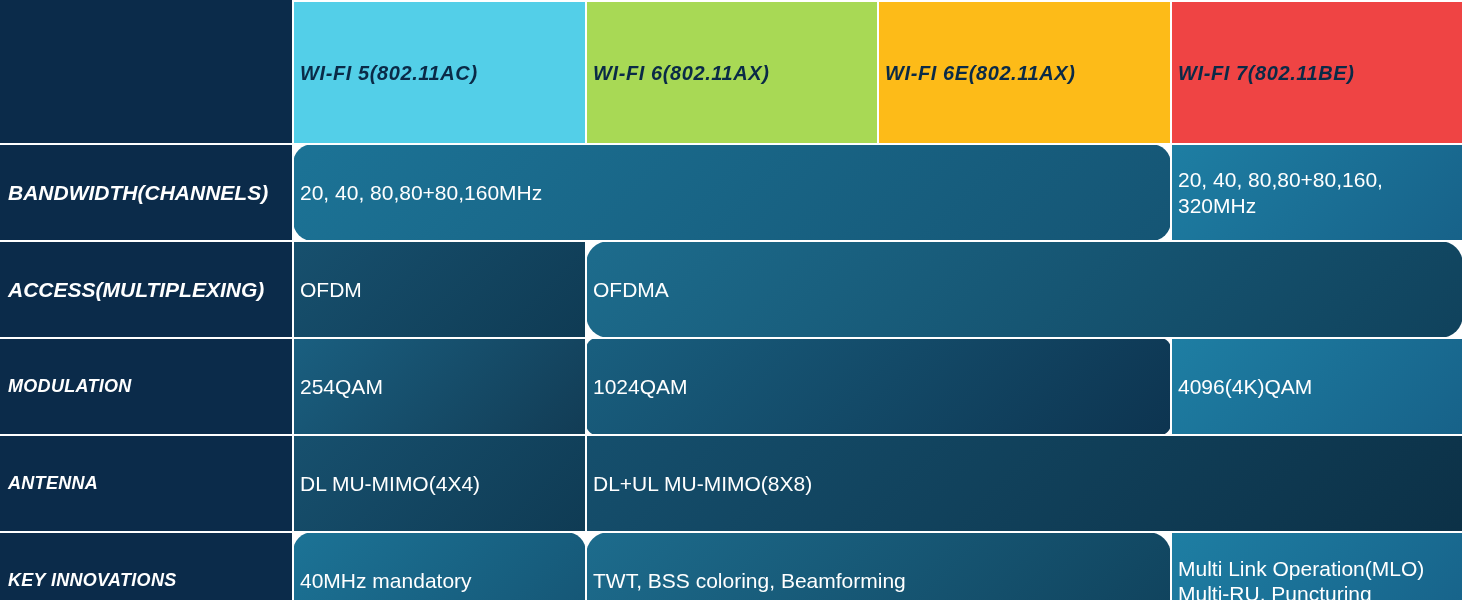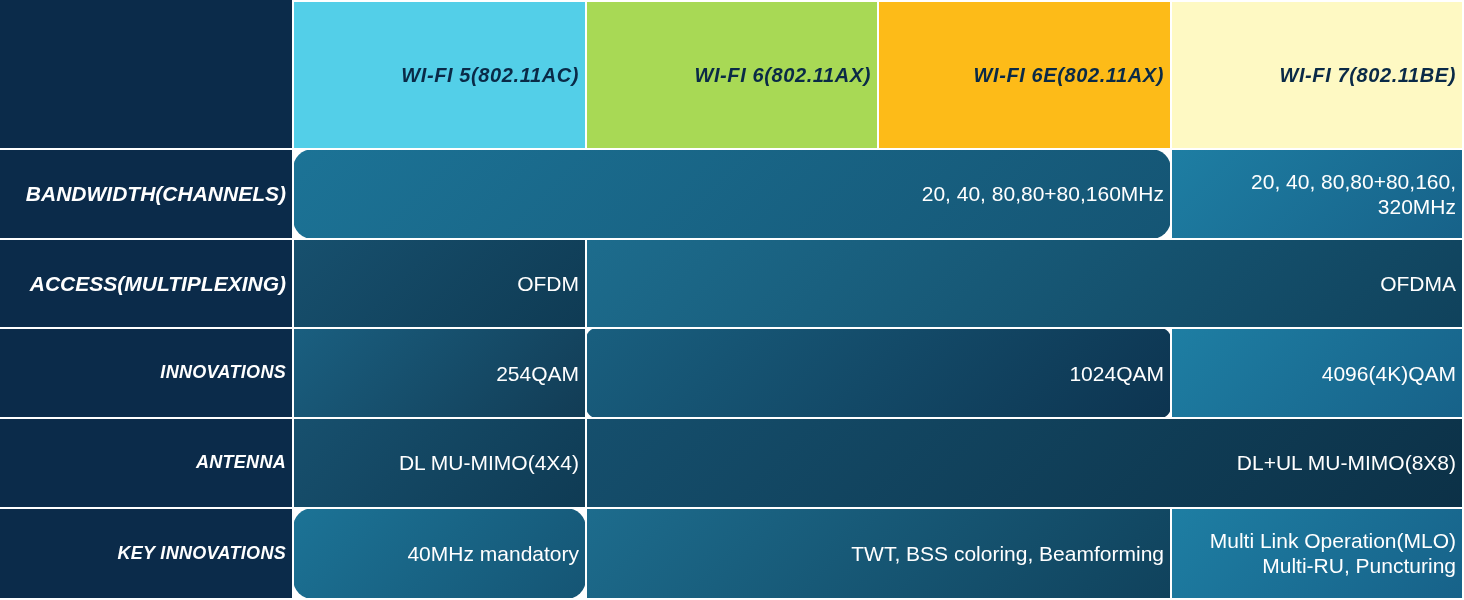--- a/index.html
+++ b/index.html
@@ -16,22 +16,22 @@
 
   .comparison-table {
     width: 1464px;
     height: 600px;
     border-collapse: collapse;
     table-layout: fixed;
   }
 
   .comparison-table td {
     border: 2px solid #ffffff;
-    padding: 0 6px;
-    text-align: right;
+    padding: 13px 6px;
+    text-align: left;
     vertical-align: middle;
     color: #ffffff;
     font-size: 21px;
     line-height: 1.2;
   }
 
   
   col.c-label { width: 292px; }
   col.c-wifi5 { width: 293px; }
   col.c-wifi6 { width: 292px; }
@@ -50,21 +50,21 @@
   td.head {
     font-style: italic;
     font-weight: bold;
     font-size: 20px;
     letter-spacing: 0.6px;
     color: #0a2a47;
   }
   td.head-wifi5  { background: #53cfe8; }
   td.head-wifi6  { background: #a8d955; }
   td.head-wifi6e { background: #fdbb18; margin-top: 40px; }
-  td.head-wifi7  { background: #fef9c3; }
+  td.head-wifi7  { background: #ef4444; }
 
   
   td.row-label {
     background: #0b2b4a;
     font-style: italic;
     font-weight: bold;
     font-size: 18px;
     letter-spacing: 0.3px;
     border-left-color: #0b2b4a;
   }
@@ -72,21 +72,21 @@
     font-size: 21px;
     letter-spacing: 0px;
   }
 
   
   td.d1 { background: linear-gradient(135deg, #1b5e7e 0%, #17506e 100%); }
   td.d2 { background: linear-gradient(135deg, #176a8b 0%, #12465f 100%); }
   td.d3 { background: linear-gradient(135deg, #1a5f80 0%, #123c55 100%); }
   td.d4 { background: linear-gradient(135deg, #1c7396 0%, #155574 100%); border-radius: 20px; }
   td.d5 { background: linear-gradient(135deg, #17506e 0%, #0f3b54 100%); }
-  td.d6 { background: linear-gradient(135deg, #1d6c8d 0%, #10425c 100%); }
+  td.d6 { background: linear-gradient(135deg, #1d6c8d 0%, #10425c 100%); border-radius: 23px; }
   td.d7 { background: linear-gradient(135deg, #195f7f 0%, #0d3450 100%); border-radius: 11px; }
   td.d8 { background: linear-gradient(135deg, #1e7ea3 0%, #176289 100%); }
   td.d9 { background: linear-gradient(135deg, #154f6d 0%, #0c3147 100%); margin-left: 15px; }
 
   
   tr.body-row td { height: 69px; }
   tr.body-row.tall td { height: 70px; }
 </style>
 </head>
 <body>
@@ -115,21 +115,21 @@
       <td class="d8">20, 40, 80,80+80,160, 320MHz</td>
     </tr>
 
     <tr class="body-row">
       <td class="row-label small">ACCESS(MULTIPLEXING)</td>
       <td class="d5">OFDM</td>
       <td class="d6" colspan="3">OFDMA</td>
     </tr>
 
     <tr class="body-row">
-      <td class="row-label">INNOVATIONS</td>
+      <td class="row-label">MODULATION</td>
       <td class="d3">254QAM</td>
       <td class="d7" colspan="2">1024QAM</td>
       <td class="d8">4096(4K)QAM</td>
     </tr>
 
     <tr class="body-row">
       <td class="row-label">ANTENNA</td>
       <td class="d5">DL MU-MIMO(4X4)</td>
       <td class="d9" colspan="3">DL+UL MU-MIMO(8X8)</td>
     </tr>

